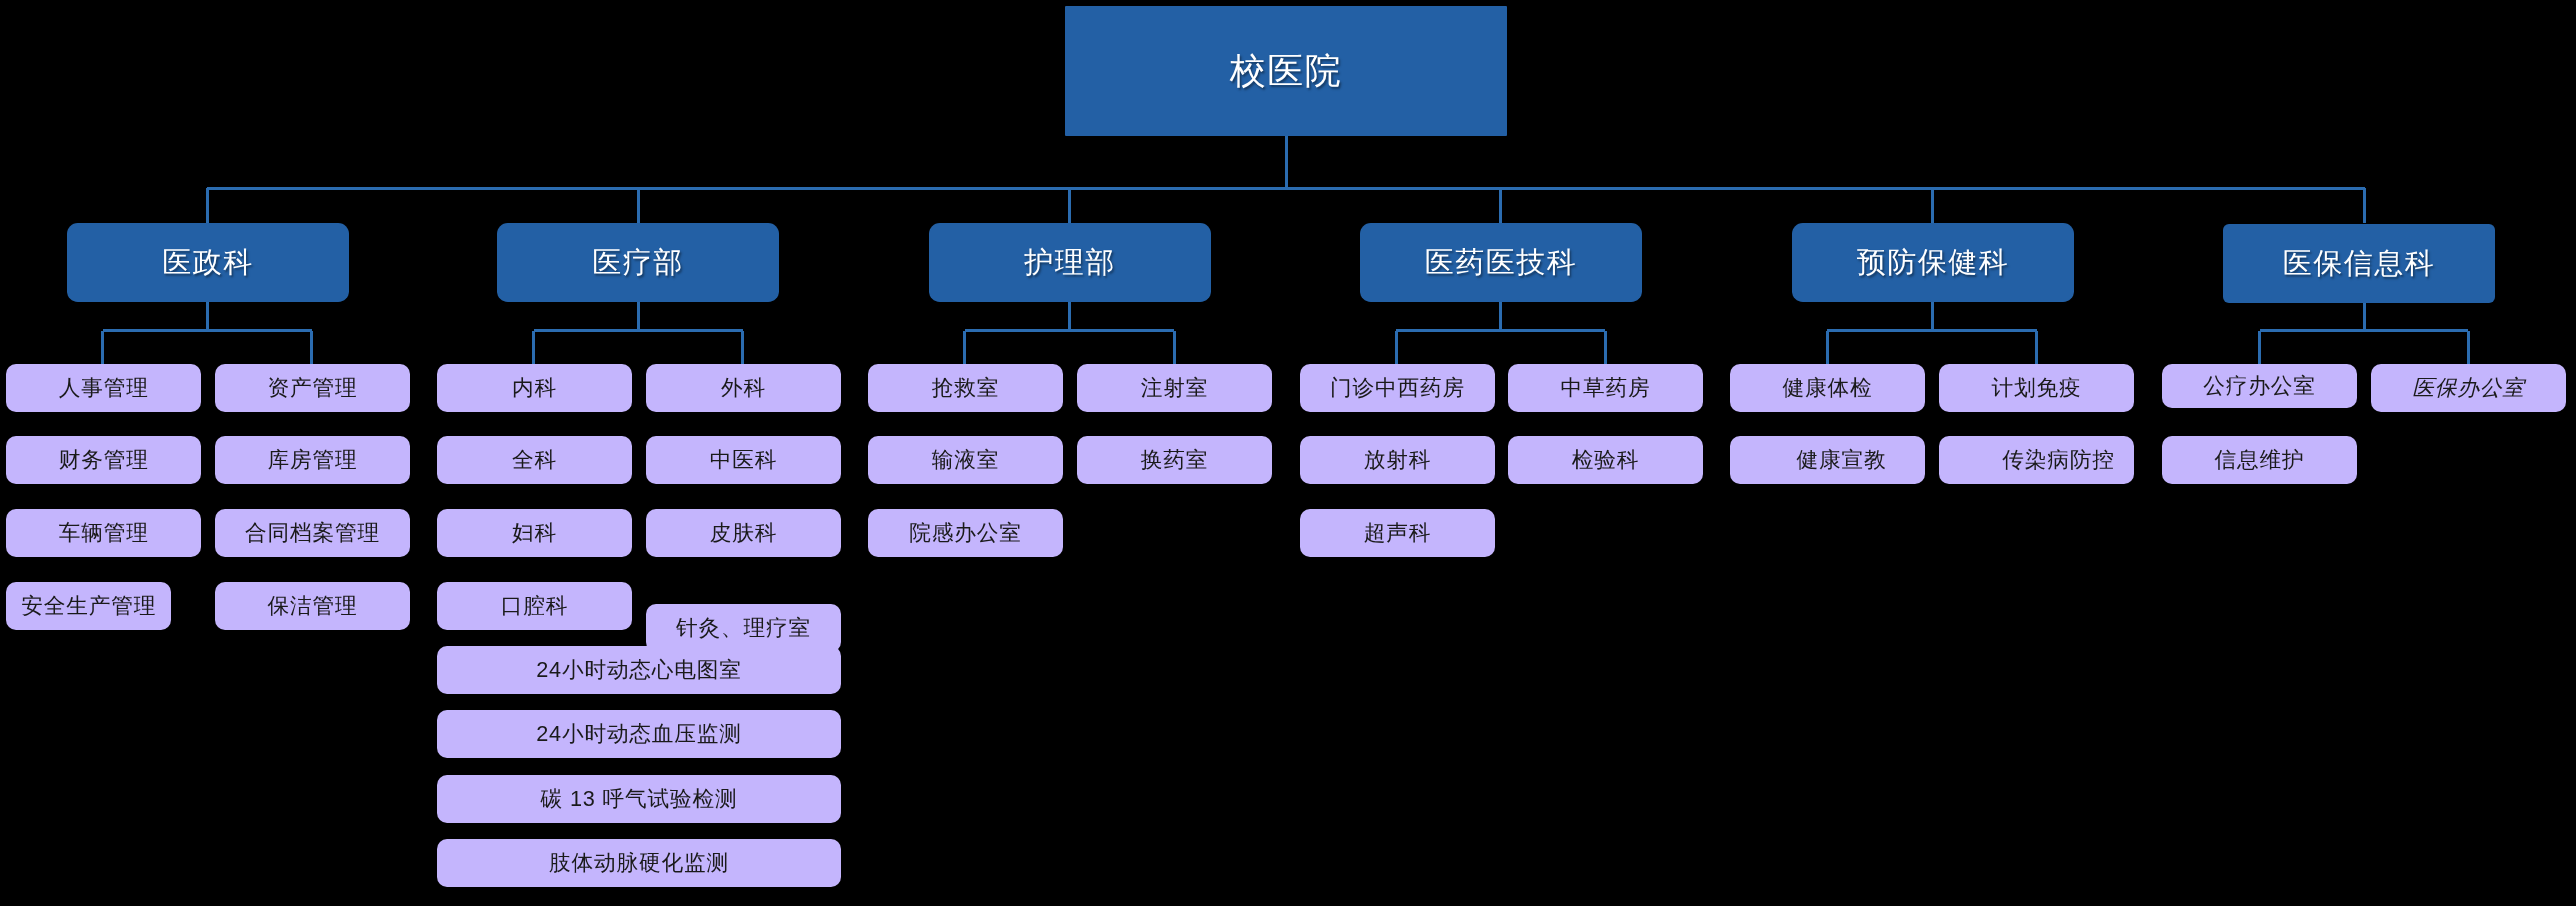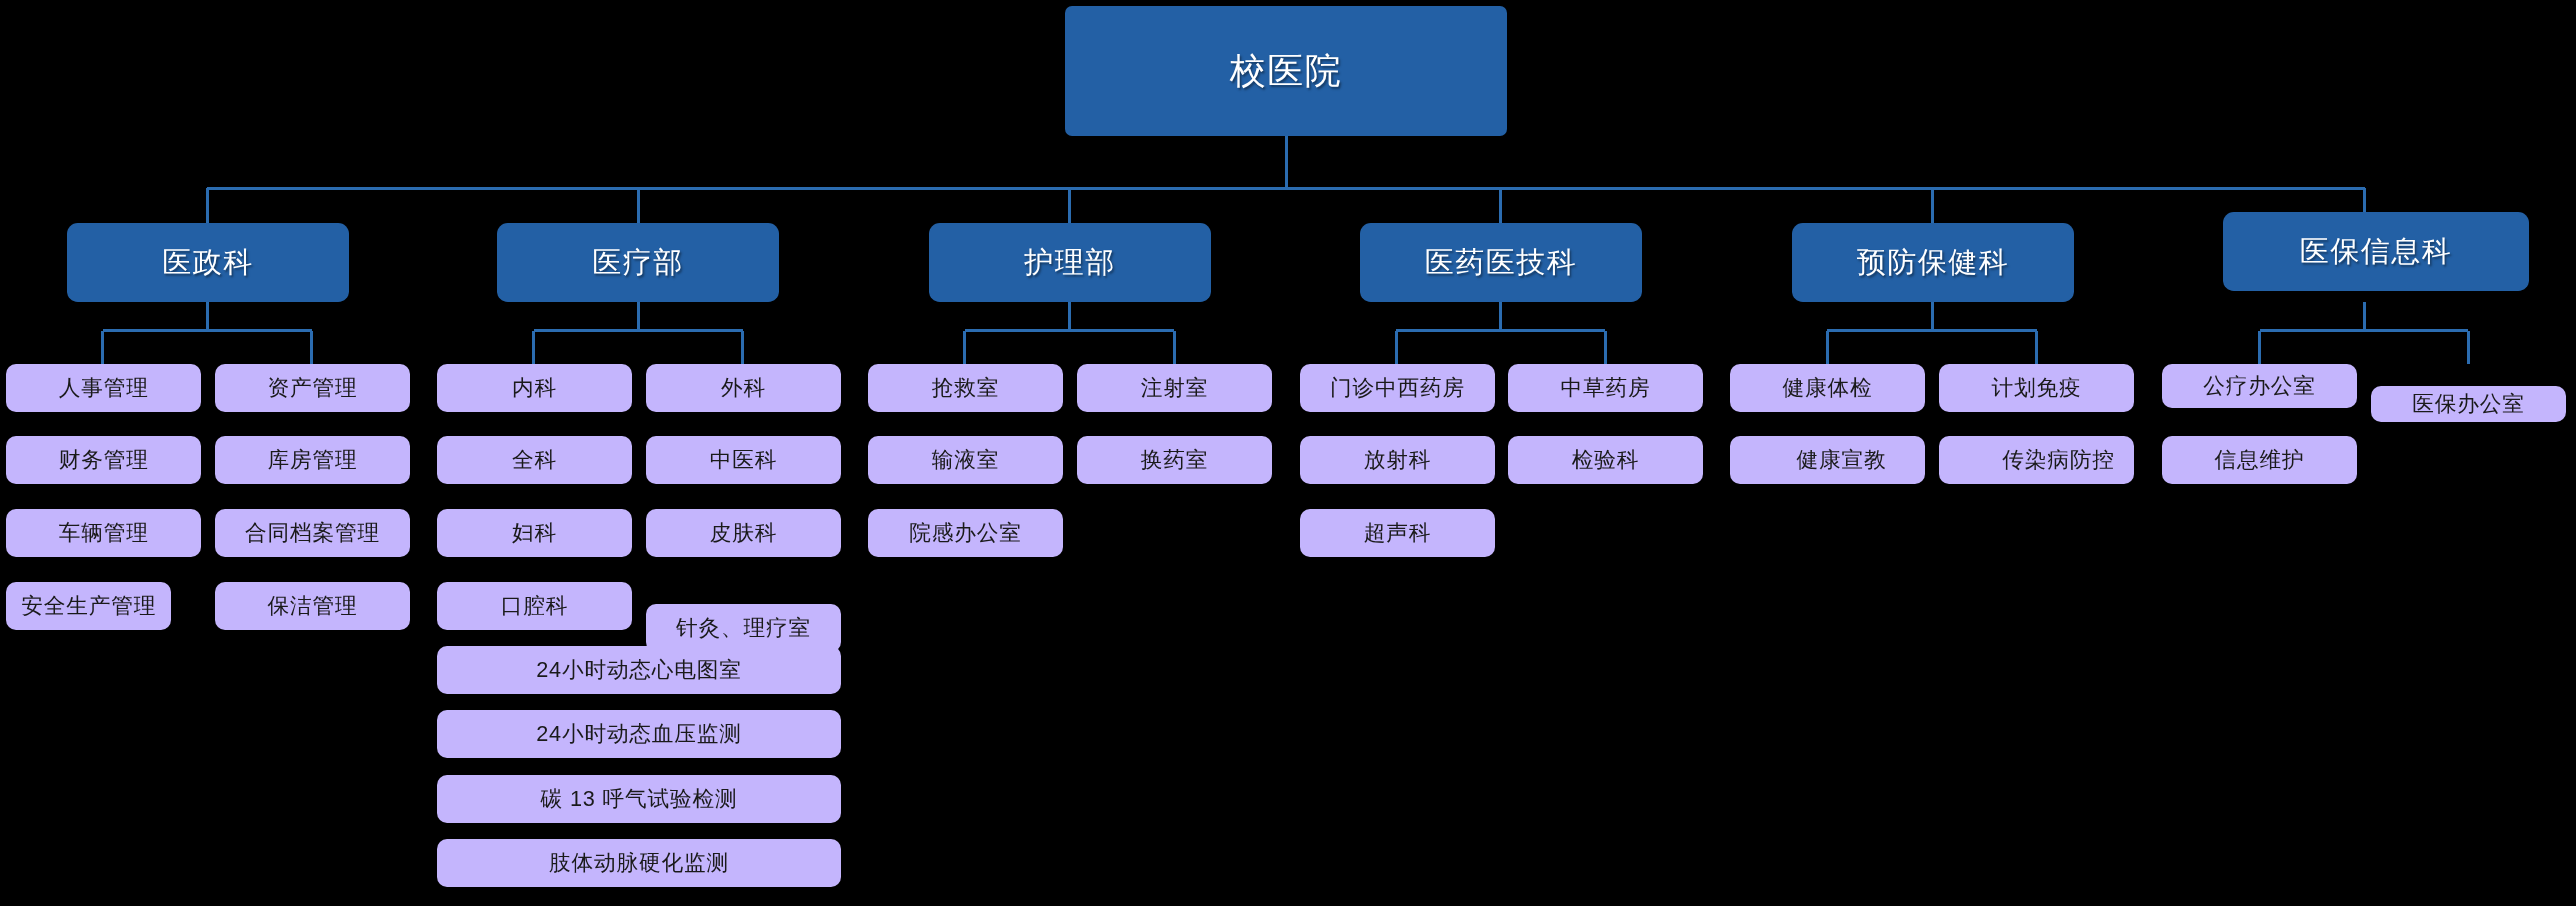--- a/index.html
+++ b/index.html
@@ -47,21 +47,21 @@
   .node.dept {
     background: #2360A5;
     color: #FFFFFF;
     border-radius: 10.8px;
     font-size: 29px;
     letter-spacing: 1.5px;
     text-shadow: 1.5px 1.5px 2.3px rgba(0,0,0,0.45);
   }
   .node.root {
     font-size: 36px;
-    border-radius: 7px;
+    border-radius: 1px;
   }
 
   .node.leaf {
     background: #c4b5fd;
     color: #1A1A1A;
     border-radius: 10px;
     font-size: 21.7px;
     letter-spacing: 0.8px;
   }
 </style>
@@ -128,21 +128,21 @@
   </div>
   <div class="node dept" style="left:929px; top:223px; width:282px; height:79px;">
     <span>护理部</span>
   </div>
   <div class="node dept" style="left:1360px; top:223px; width:282px; height:79px;">
     <span>医药医技科</span>
   </div>
   <div class="node dept" style="left:1792px; top:223px; width:282px; height:79px;">
     <span>预防保健科</span>
   </div>
-  <div class="node dept" style="left:2223px; top:212px; width:306px; height:79px;">
+  <div class="node dept" style="left:2223px; top:224px; width:272px; height:79px;border-radius:6px;">
     <span>医保信息科</span>
   </div>
 
   <div class="node leaf" style="left:6.2px; top:364px; width:195px; height:48px;">
     <span>人事管理</span>
   </div>
   <div class="node leaf" style="left:215px; top:364px; width:195px; height:48px;">
     <span>资产管理</span>
   </div>
   <div class="node leaf" style="left:6.2px; top:436px; width:195px; height:48px;">
@@ -243,21 +243,21 @@
   <div class="node leaf" style="left:1730px; top:436px; width:195px; height:48px;padding-left:28px;">
     <span>健康宣教</span>
   </div>
   <div class="node leaf" style="left:1939px; top:436px; width:195px; height:48px;padding-left:44px;">
     <span>传染病防控</span>
   </div>
 
   <div class="node leaf" style="left:2162px; top:364px; width:195px; height:44px;">
     <span>公疗办公室</span>
   </div>
-  <div class="node leaf" style="left:2371px; top:386px; width:195px; height:36px;">
+  <div class="node leaf" style="left:2371px; top:364px; width:195px; height:48px;font-style:italic;">
     <span>医保办公室</span>
   </div>
   <div class="node leaf" style="left:2162px; top:436px; width:195px; height:48px;">
     <span>信息维护</span>
   </div>
 
 </div>
 
 
 </body></html>

